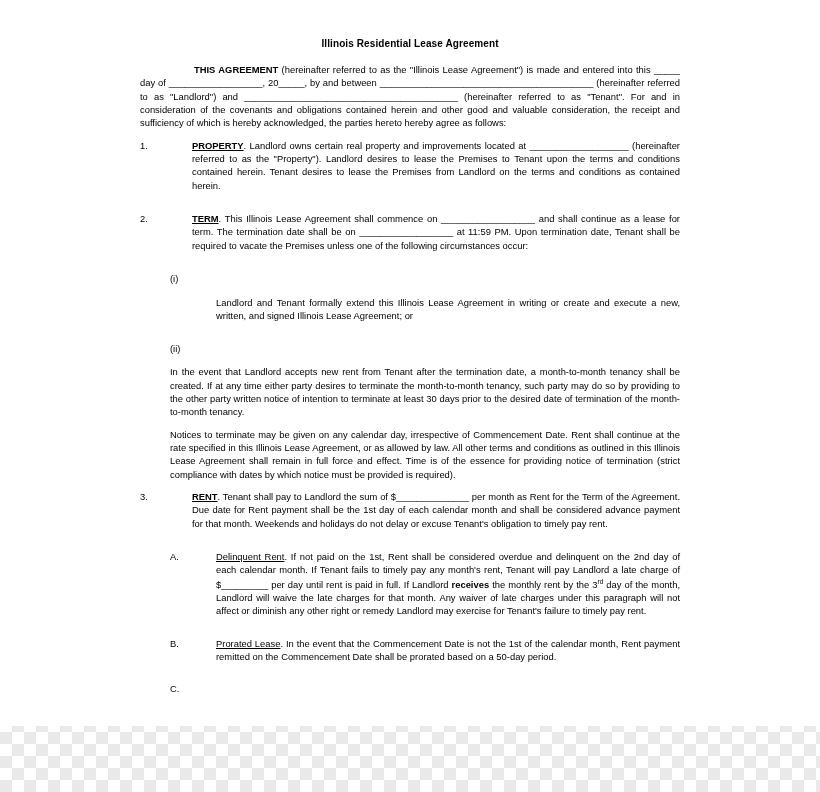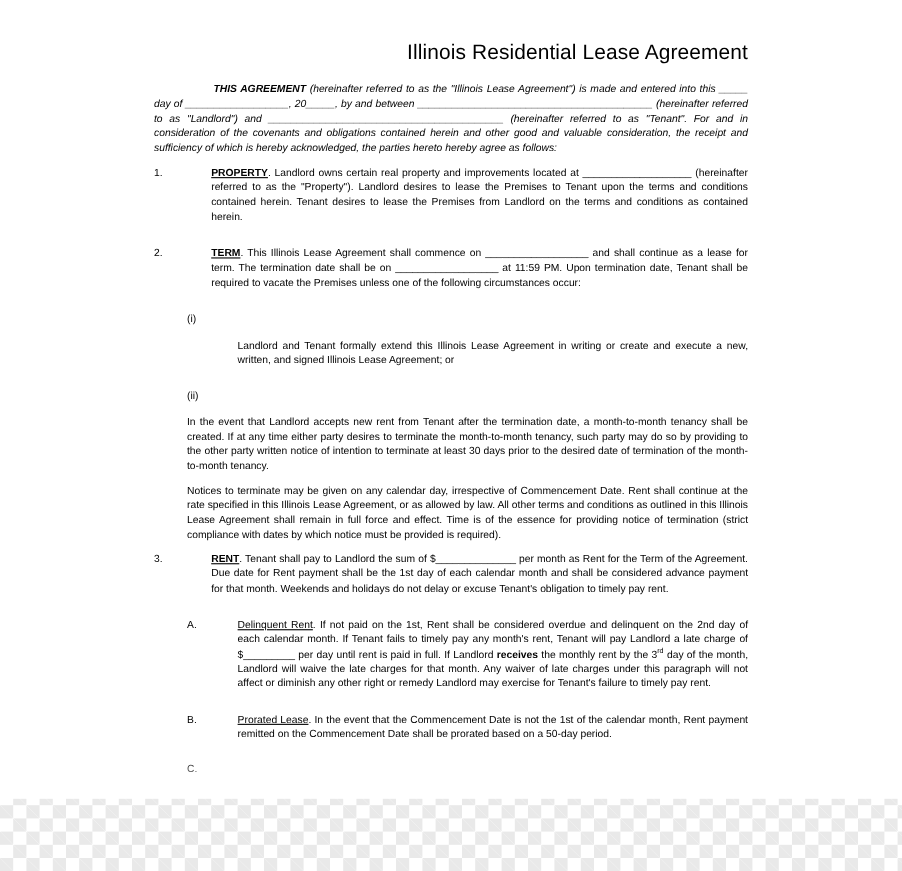--- a/index.html
+++ b/index.html
@@ -30,35 +30,34 @@
     position: absolute;
     left: 0;
     top: 0;
     width: 820px;
     height: 726px;
     background: #ffffff;
     box-sizing: border-box;
     padding: 38px 140px 0 140px;
   }
   .doc-title {
-    text-align: right;
-    font-size: 19px;
-    font-weight: normal;
+    text-align: center;
+    font-size: 10px;
+    font-weight: bold;
     margin: 0 0 14px 0;
     letter-spacing: 0.1px;
   }
   p, .para {
     font-size: 9.4px;
     line-height: 1.42;
     text-align: justify;
     margin: 0 0 9px 0;
   }
   .indent-first {
     text-indent: 54px;
-    font-style: italic;
   }
   .b { font-weight: bold; }
   .u { text-decoration: underline; }
   sup { font-size: 6.5px; vertical-align: super; }
 
   
   .clause {
     display: flex;
     margin: 0 0 11px 0;
   }

